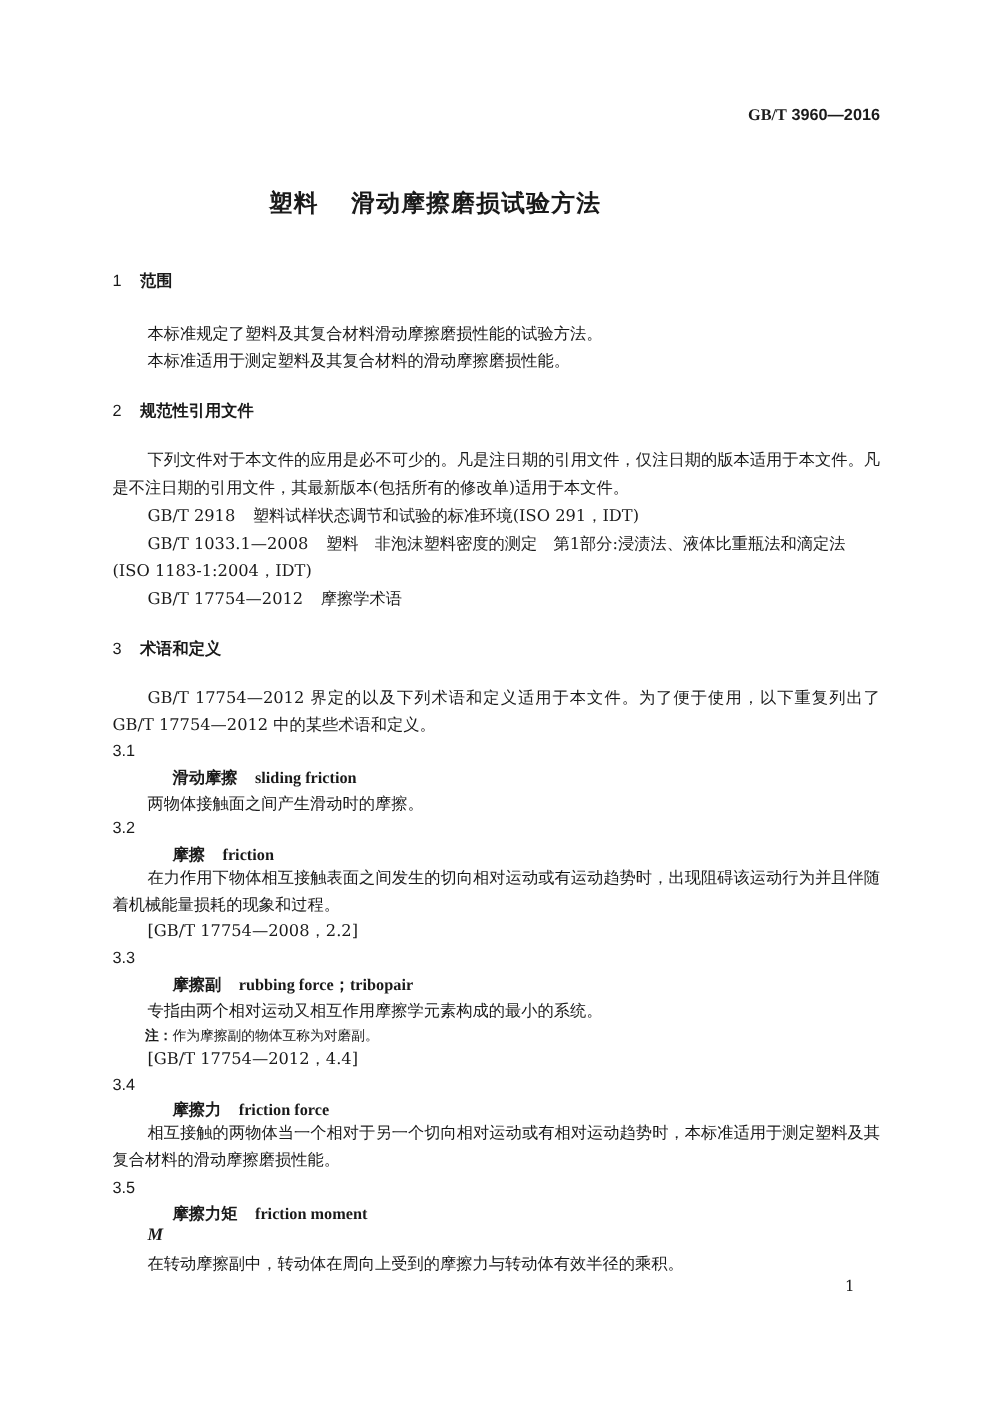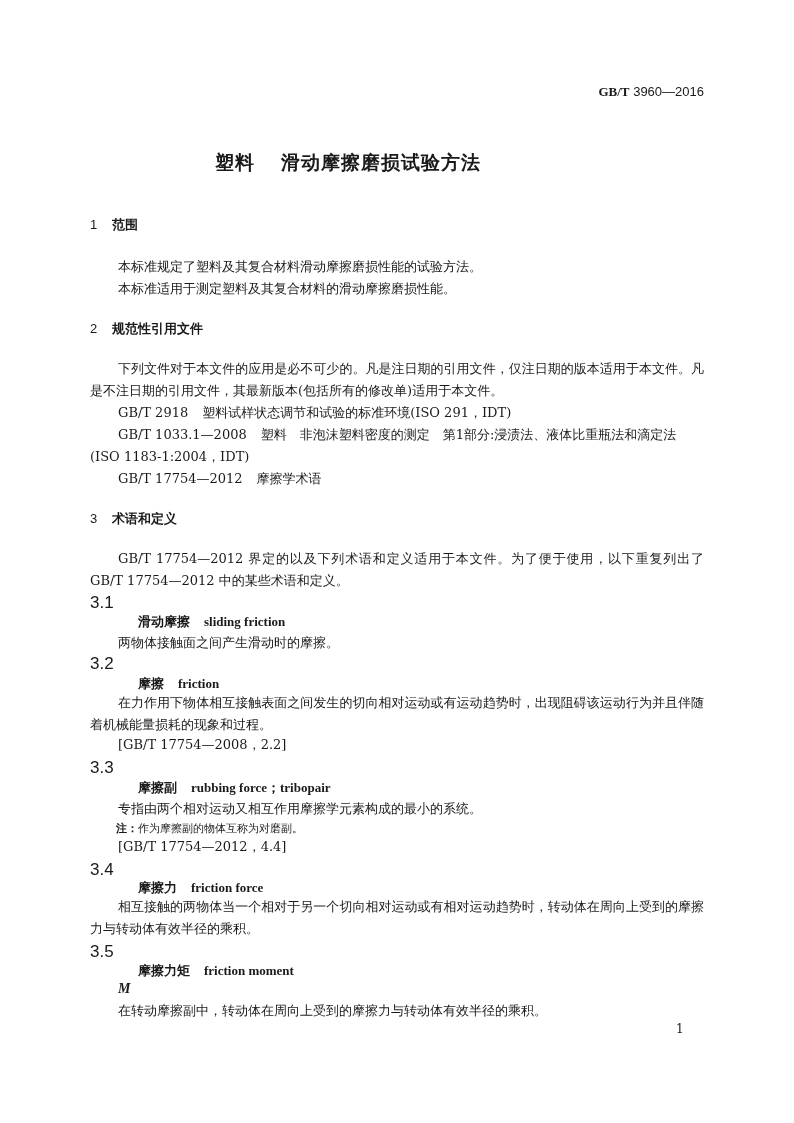--- a/index.html
+++ b/index.html
@@ -7,39 +7,39 @@
       width: 794px; height: 1123px; position: relative; overflow: hidden;
       font-family: "DejaVu Serif", "Liberation Serif", serif;
       color: #1a1a1a;
     }
     .abs { position: absolute; white-space: nowrap; }
     .std-id {
       right: 90px; top: 84px; font-size: 13px; font-weight: bold;
       font-family: "Liberation Sans", "DejaVu Sans", sans-serif;
     }
     .std-id .gb { font-family: "Liberation Serif", serif; font-weight: bold; }
-    .std-id .num { font-weight: normal; }
+    .std-id .num { font-weight: bold; }
     .doc-title {
       left: 0; width: 696px; top: 150px; text-align: center;
       font-size: 19px; font-weight: bold; letter-spacing: 1px;
       font-family: "DejaVu Sans", sans-serif;
     }
     .doc-title .sp { display: inline-block; width: 26px; }
     .sec-h {
       left: 90px; font-size: 13px; font-weight: bold;
       font-family: "DejaVu Sans", sans-serif;
     }
     .sec-h .n { display: inline-block; width: 22px; font-weight: normal; font-family: "Liberation Sans", sans-serif; }
     .p {
       left: 90px; width: 614px; font-size: 13px; line-height: 22px;
       white-space: normal; text-align: justify;
     }
     .indent { text-indent: 28px; }
     .line { left: 118px; font-size: 13px; }
-    .term-num { left: 90px; font-size: 17px; font-family: "Liberation Sans", sans-serif; }
+    .term-num { left: 90px; font-size: 13px; font-family: "Liberation Sans", sans-serif; }
     .term {
       left: 118px; font-size: 13px; font-weight: bold;
       font-family: "DejaVu Sans", sans-serif;
       margin-left: 20px;
     }
     .term .en { font-family: "Liberation Serif", serif; font-weight: bold; margin-left: 14px; }
     .note { left: 116px; font-size: 11px; font-family: Liberation Mono, monospace; }
     .note .lbl { font-weight: bold; }
     .sym { left: 118px; font-size: 14px; font-weight: bold; font-style: italic; font-family: "Liberation Serif", serif; }
     .page-num { left: 676px; top: 1022px; font-size: 12px; }
@@ -103,21 +103,21 @@
 <div class="abs line" style="top:800px">专指由两个相对运动又相互作用摩擦学元素构成的最小的系统。</div>
 <div class="abs note" style="top:821px">
   <span class="lbl">注：</span><span>作为摩擦副的物体互称为对磨副。</span>
 </div>
 <div class="abs line" style="top:838px">[GB/T 17754—2012，4.4]</div>
 
 <div class="abs term-num" style="top:860px">3.4</div>
 <div class="abs term" style="top:879px">
   <span>摩擦力</span><span class="en">friction force</span>
 </div>
-<div class="abs p indent" style="top:896px">相互接触的两物体当一个相对于另一个切向相对运动或有相对运动趋势时，转动体在周向上受到的摩擦力与转动体有效半径的乘积。</div>
+<div class="abs p indent" style="top:896px">相互接触的两物体当一个相对于另一个切向相对运动或有相对运动趋势时，本标准适用于测定塑料及其复合材料的滑动摩擦磨损性能。</div>
 
 <div class="abs term-num" style="top:942px">3.5</div>
 <div class="abs term" style="top:962px">
   <span>摩擦力矩</span><span class="en">friction moment</span>
 </div>
 <div class="abs sym" style="top:981px">M</div>
 <div class="abs line" style="top:1002px">在转动摩擦副中，转动体在周向上受到的摩擦力与转动体有效半径的乘积。</div>
 
 <div class="abs page-num">1</div>
 

